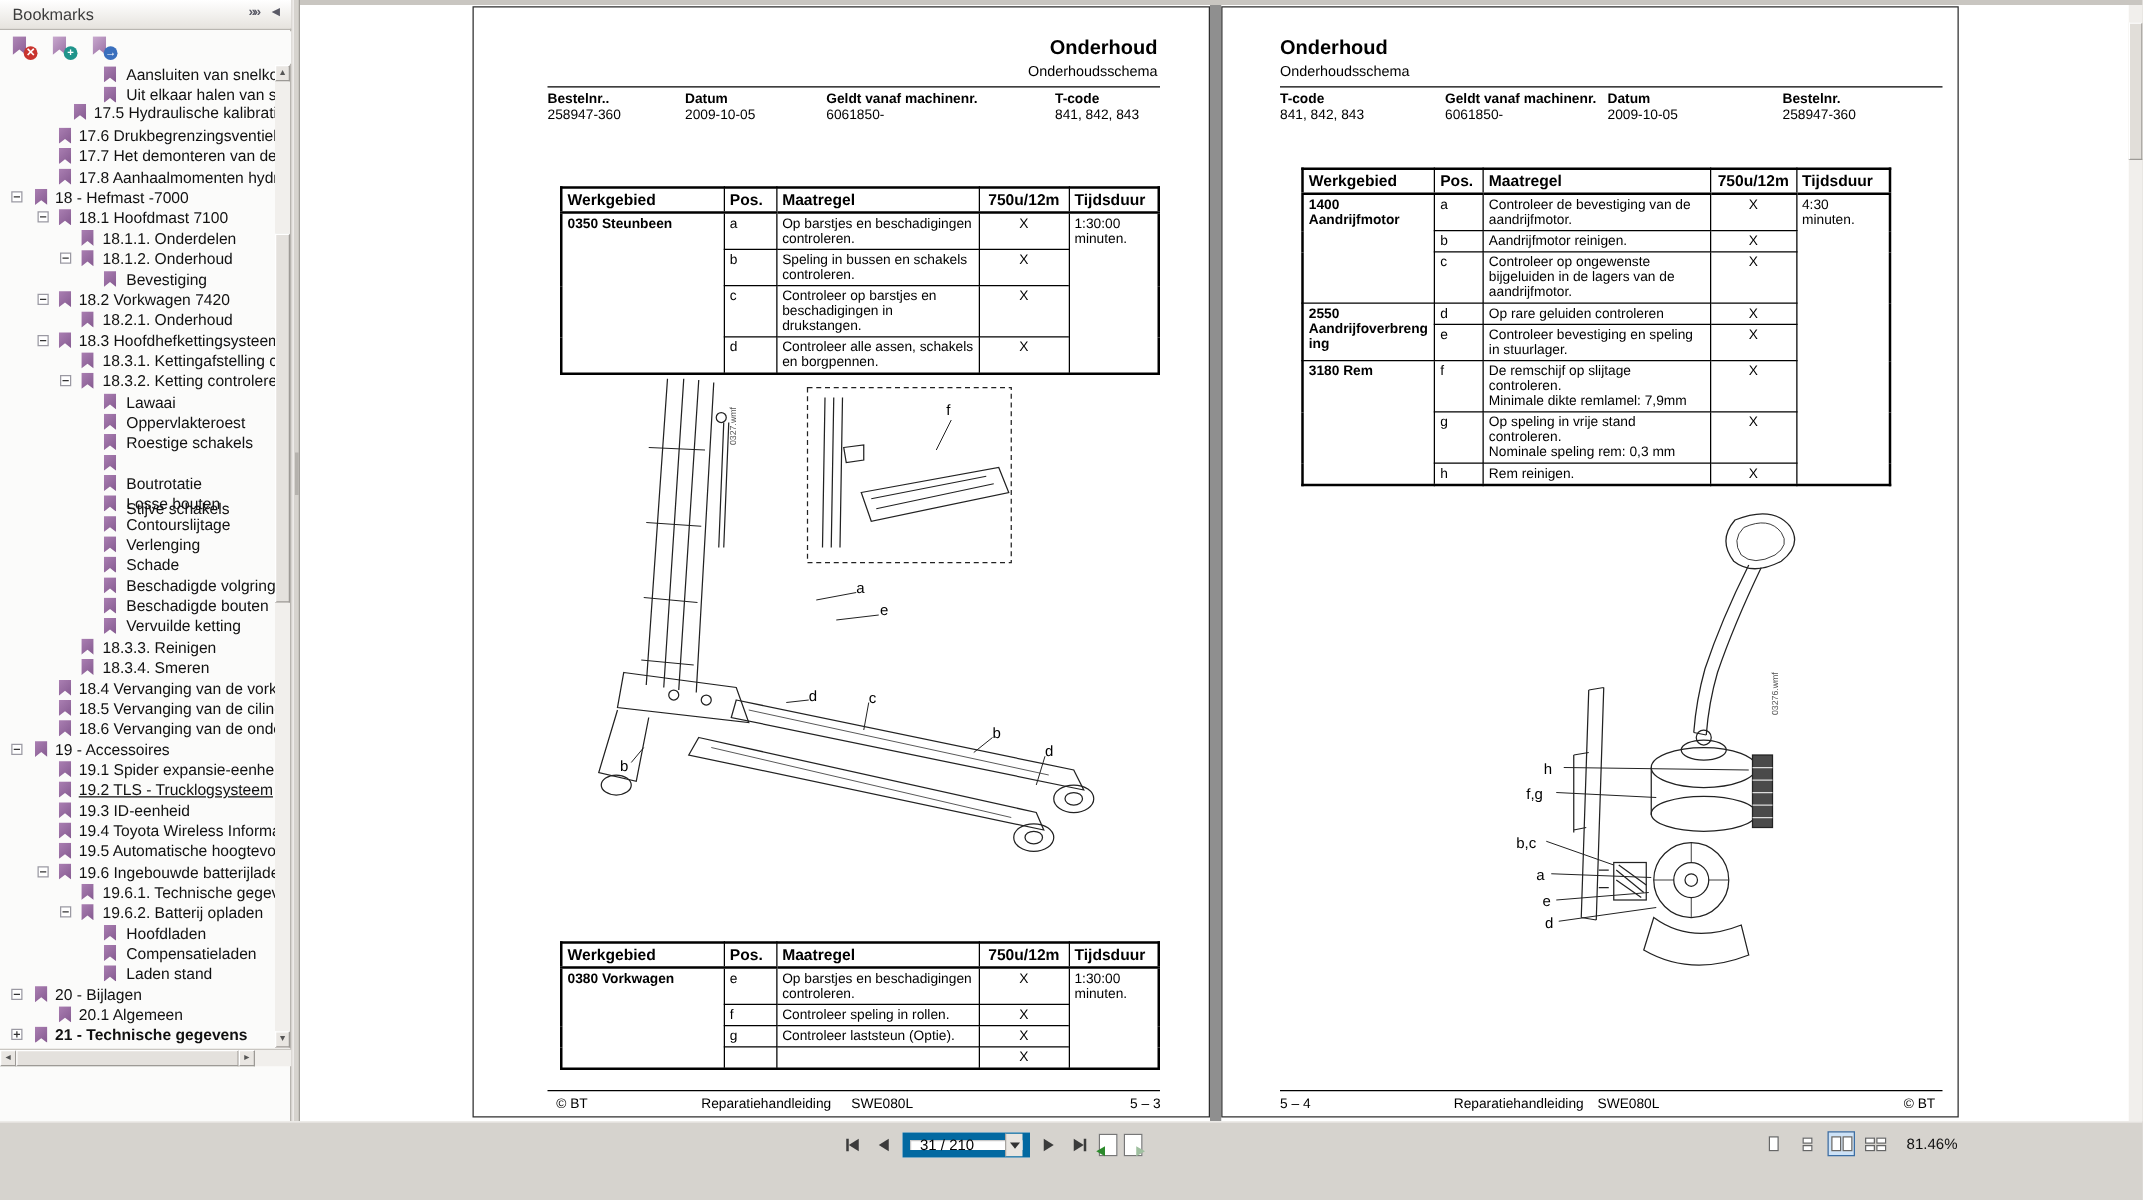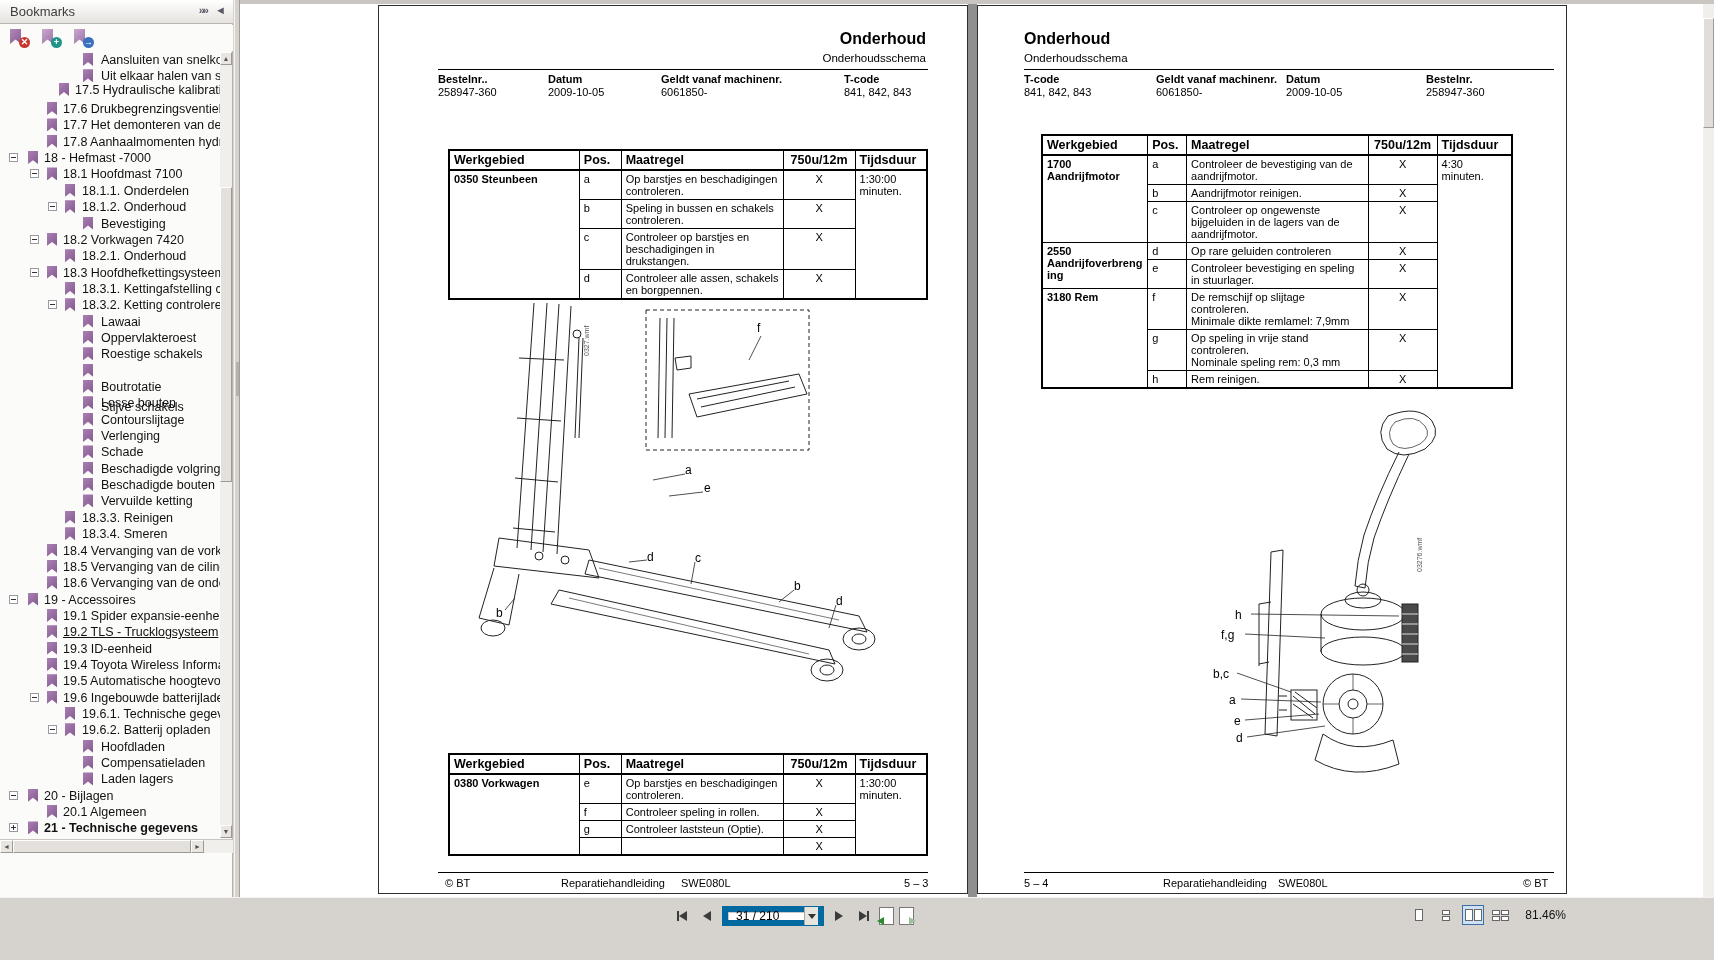--- a/index.html
+++ b/index.html
@@ -315,21 +315,21 @@
         <div class="trow" style="top: 686.7px;">
           <span class="tflag" style="left: 83px;"></span>
           <span class="lbl" style="left: 101px;">Hoofdladen</span>
         </div>
         <div class="trow" style="top: 703.05px;">
           <span class="tflag" style="left: 83px;"></span>
           <span class="lbl" style="left: 101px;">Compensatieladen</span>
         </div>
         <div class="trow" style="top: 719.4px;">
           <span class="tflag" style="left: 83px;"></span>
-          <span class="lbl" style="left: 101px;">Laden lagers</span>
+          <span class="lbl" style="left: 101px;">Laden stand</span>
         </div>
         <div class="trow" style="top: 735.75px;">
           <span class="exp" style="left: 9px;"></span>
           <span class="tflag" style="left: 28px;"></span>
           <span class="lbl" style="left: 44px;">20 - Bijlagen</span>
         </div>
         <div class="trow" style="top: 752.1px;">
           <span class="tflag" style="left: 47px;"></span>
           <span class="lbl" style="left: 63px;">20.1 Algemeen</span>
         </div>
@@ -537,21 +537,21 @@
               <tr>
                 <th>Werkgebied</th>
                 <th>Pos.</th>
                 <th>Maatregel</th>
                 <th class="c">750u/12m</th>
                 <th>Tijdsduur</th>
               </tr>
             </thead>
             <tbody>
               <tr>
-                <td class="wg" rowspan="3">1700 Aandrijfmotor</td>
+                <td class="wg" rowspan="3">1400 Aandrijfmotor</td>
                 <td class="ps">a</td>
                 <td class="mr">Controleer de bevestiging van de aandrijfmotor.</td>
                 <td class="iv">X</td>
                 <td class="td-dur" rowspan="8">4:30
 minuten.</td>
               </tr>
               <tr>
                 <td class="ps">b</td>
                 <td class="mr">Aandrijfmotor reinigen.</td>
                 <td class="iv">X</td>

